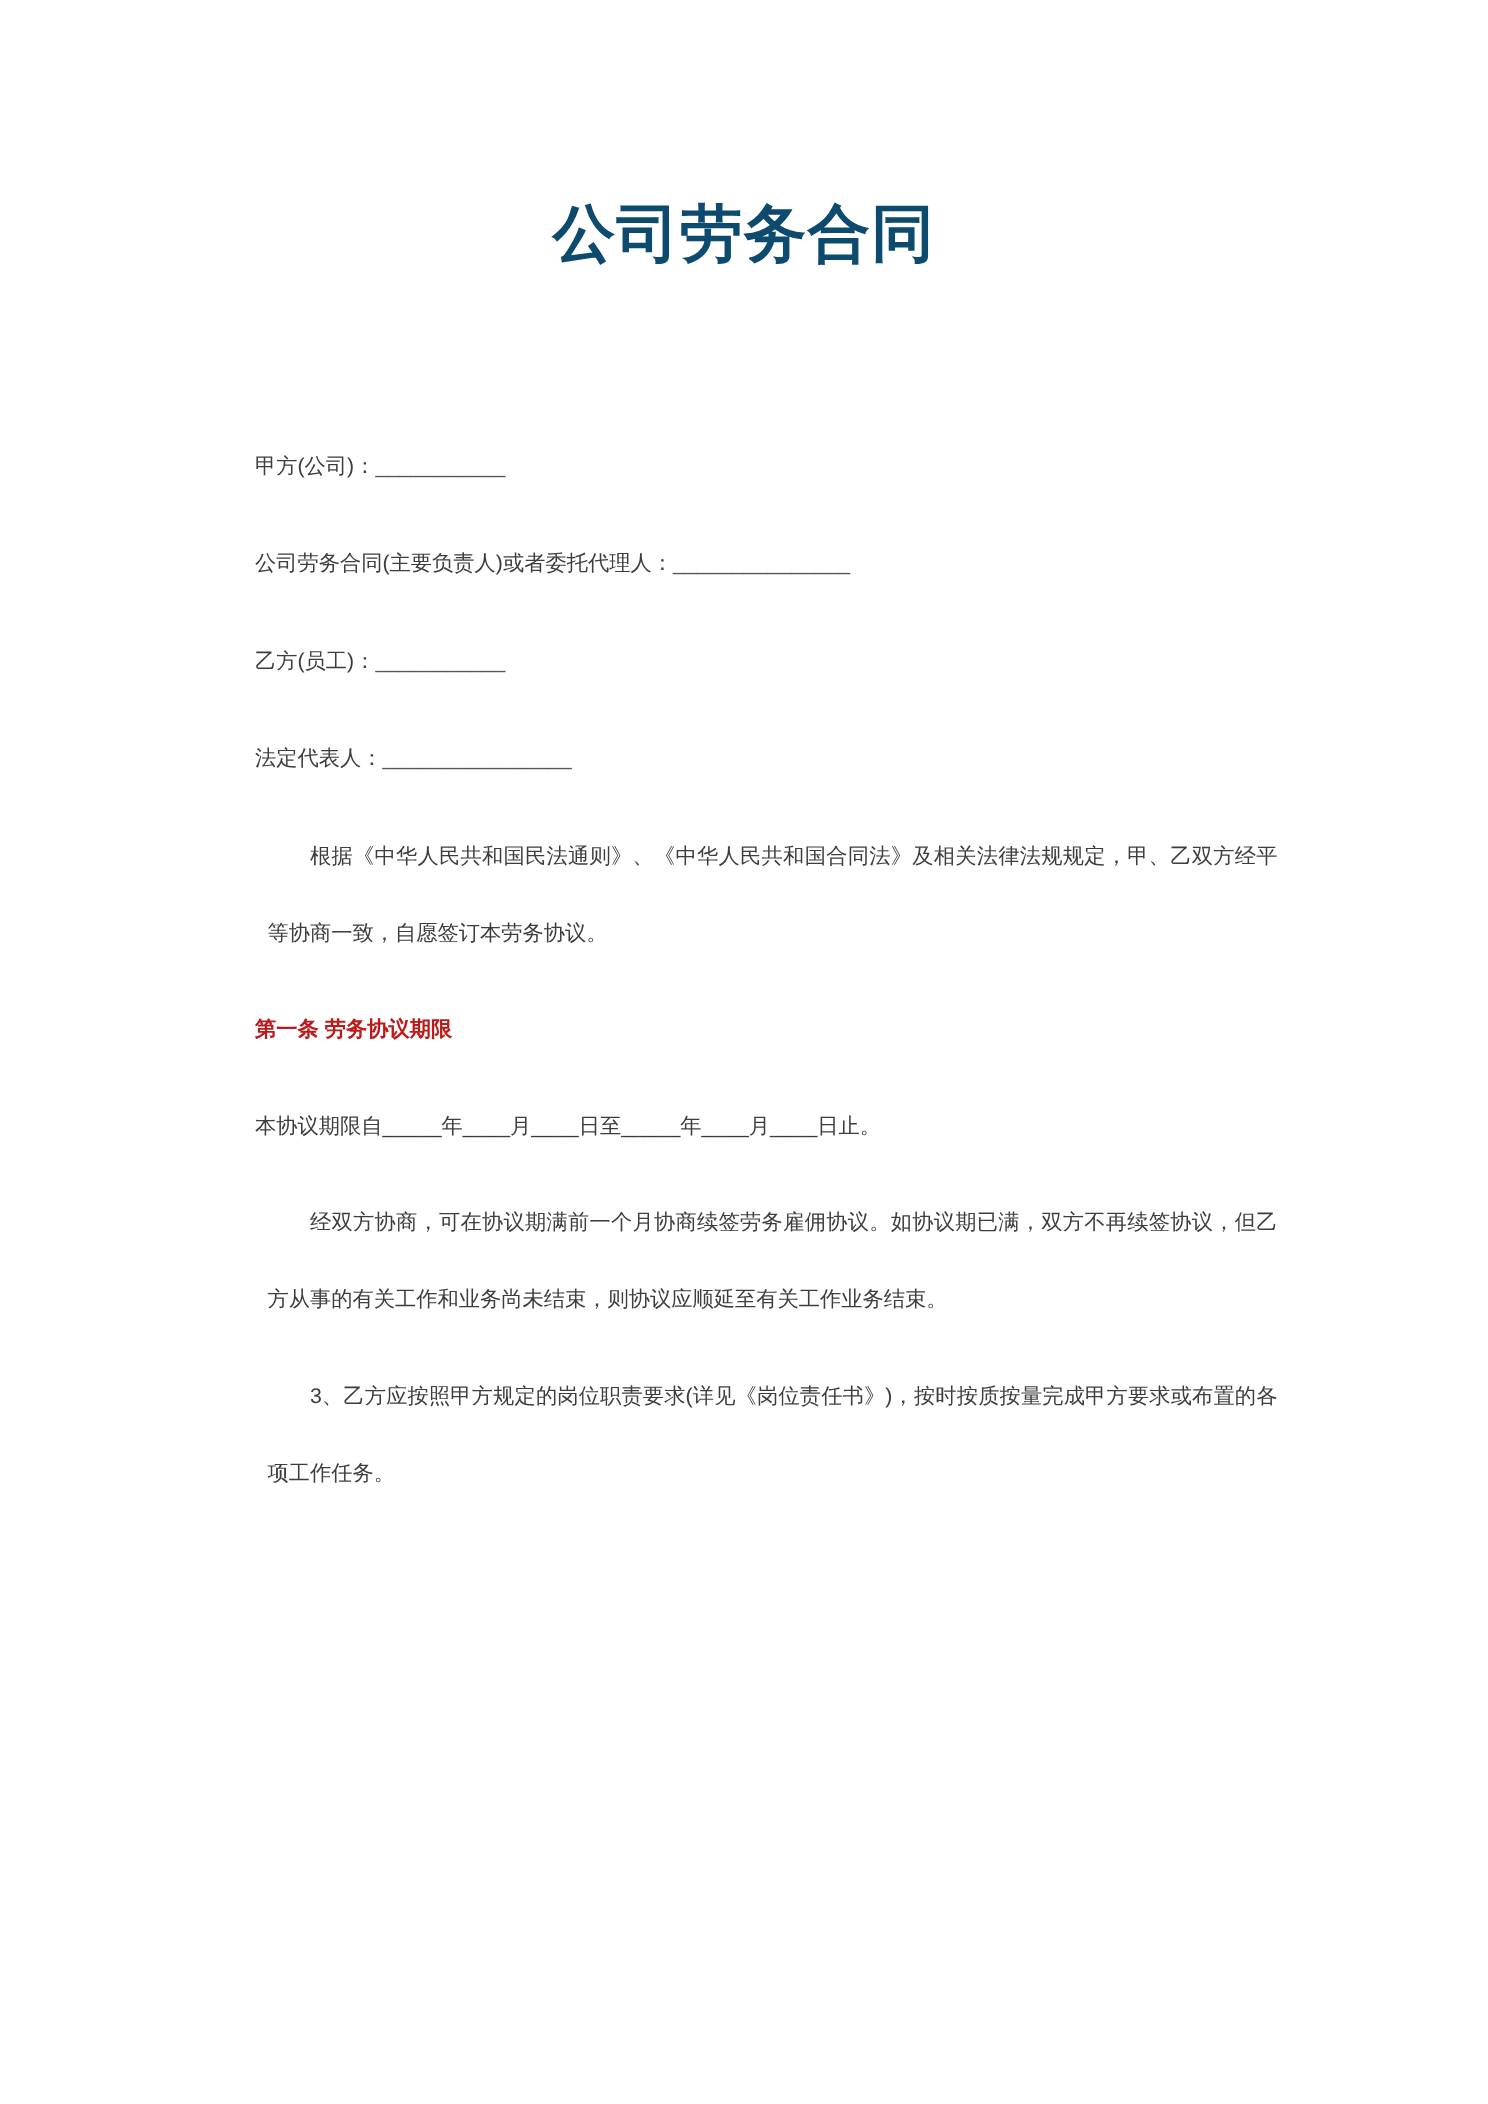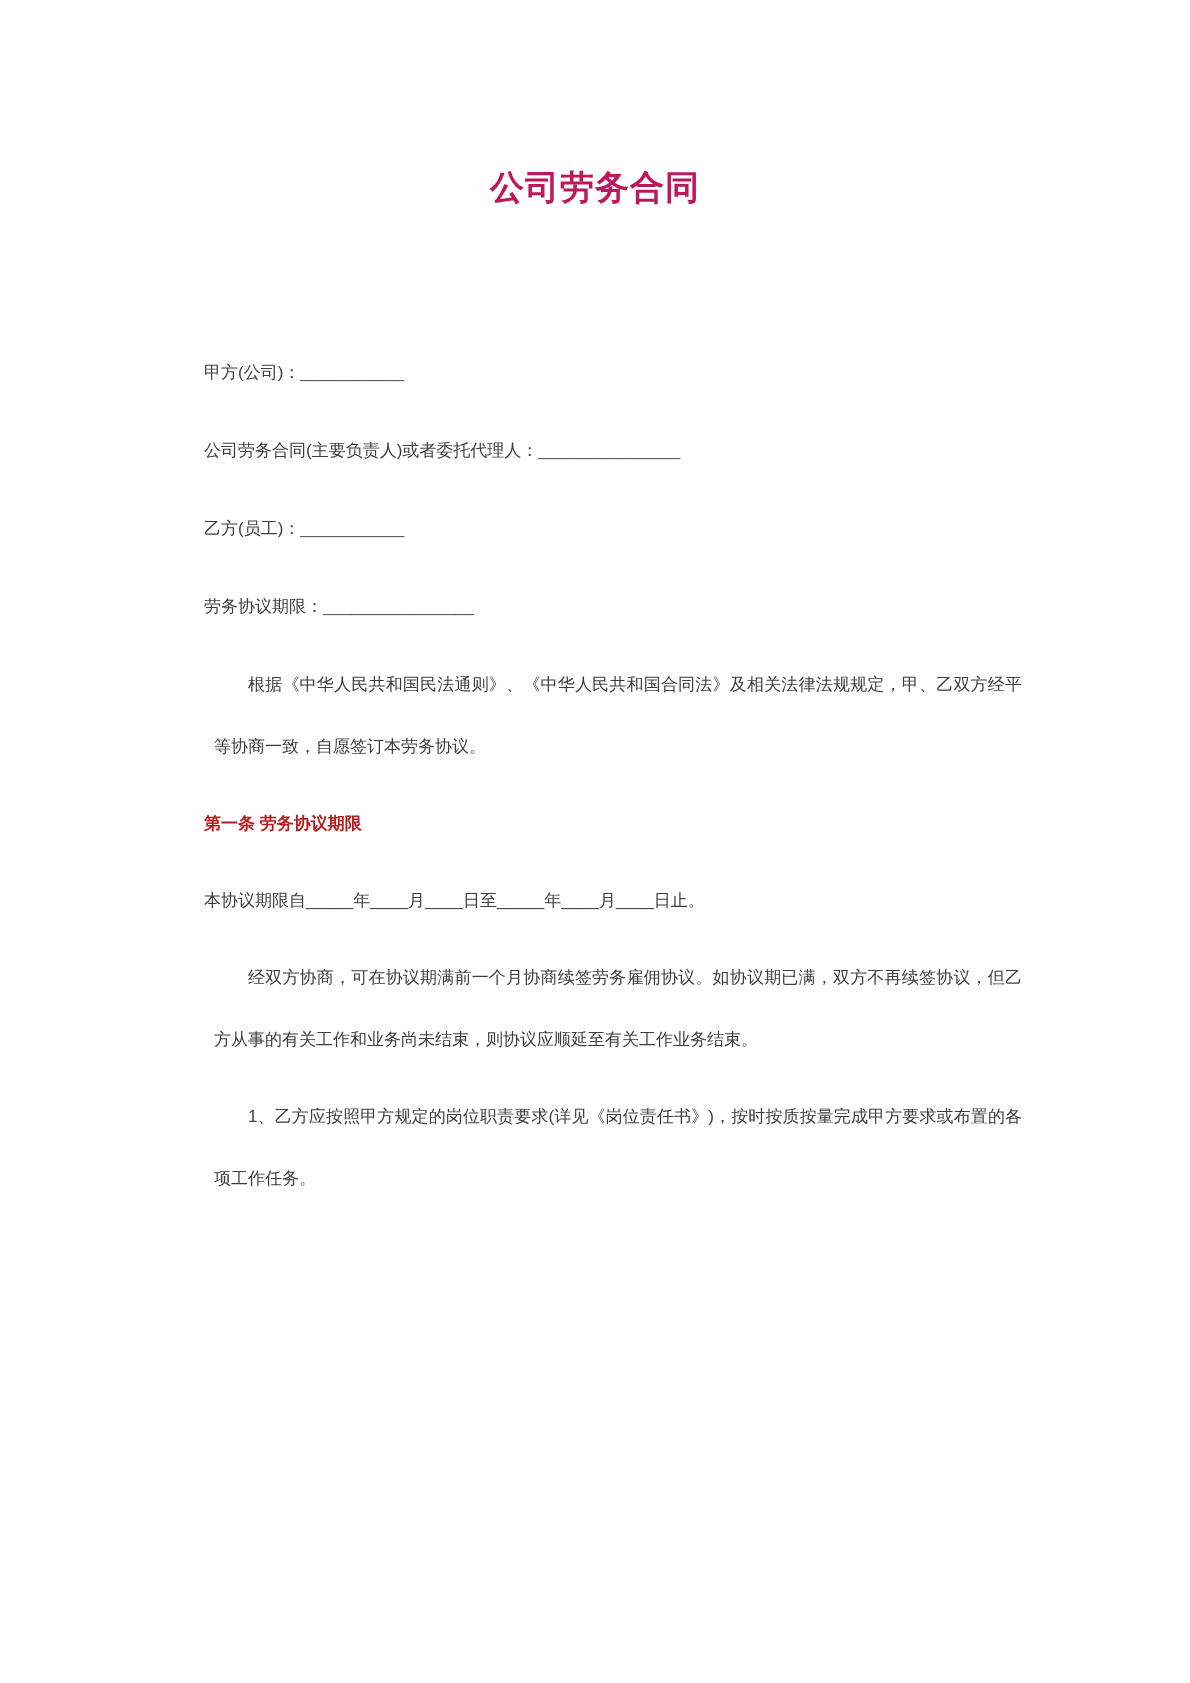--- a/index.html
+++ b/index.html
@@ -13,23 +13,23 @@
   }
   .page {
     width: 1190px;
     height: 1683px;
     background: #ffffff;
     position: relative;
   }
   .doc-title {
     margin-top: 158px;
     text-align: center;
-    font-size: 34px;
+    font-size: 50px;
     font-weight: 700;
-    color: #be185d;
+    color: #0c4a6e;
     line-height: 58px;
     letter-spacing: 1px;
   }
   .doc-body {
     margin: 126px 168px 0 170px; 
     font-size: 17px;
     line-height: 62px;
   }
   .field-line {
     text-indent: 2em;
@@ -74,28 +74,28 @@
     <div class="field-line">
       <span>公司劳务合同(主要负责人)或者委托代理人：</span><span class="field-blank">_______________</span>
     </div>
 
 
     <div class="field-line">
       <span>乙方(员工)：</span><span class="field-blank">___________</span>
     </div>
 
     <div class="field-line">
-      <span>劳务协议期限：</span><span class="field-blank">________________</span>
+      <span>法定代表人：</span><span class="field-blank">________________</span>
     </div>
 
     <p class="para">根据《中华人民共和国民法通则》、《中华人民共和国合同法》及相关法律法规规定，甲、乙双方经平等协商一致，自愿签订本劳务协议。</p>
 
     <p class="heading">第一条 劳务协议期限</p>
 
     <p class="term-line">本协议期限自_____年____月____日至_____年____月____日止。</p>
 
     <p class="para">经双方协商，可在协议期满前一个月协商续签劳务雇佣协议。如协议期已满，双方不再续签协议，但乙方从事的有关工作和业务尚未结束，则协议应顺延至有关工作业务结束。</p>
 
 
-    <p class="para">1、乙方应按照甲方规定的岗位职责要求(详见《岗位责任书》)，按时按质按量完成甲方要求或布置的各项工作任务。</p>
+    <p class="para">3、乙方应按照甲方规定的岗位职责要求(详见《岗位责任书》)，按时按质按量完成甲方要求或布置的各项工作任务。</p>
 
   </div>
 </div>
 
 </body></html>

